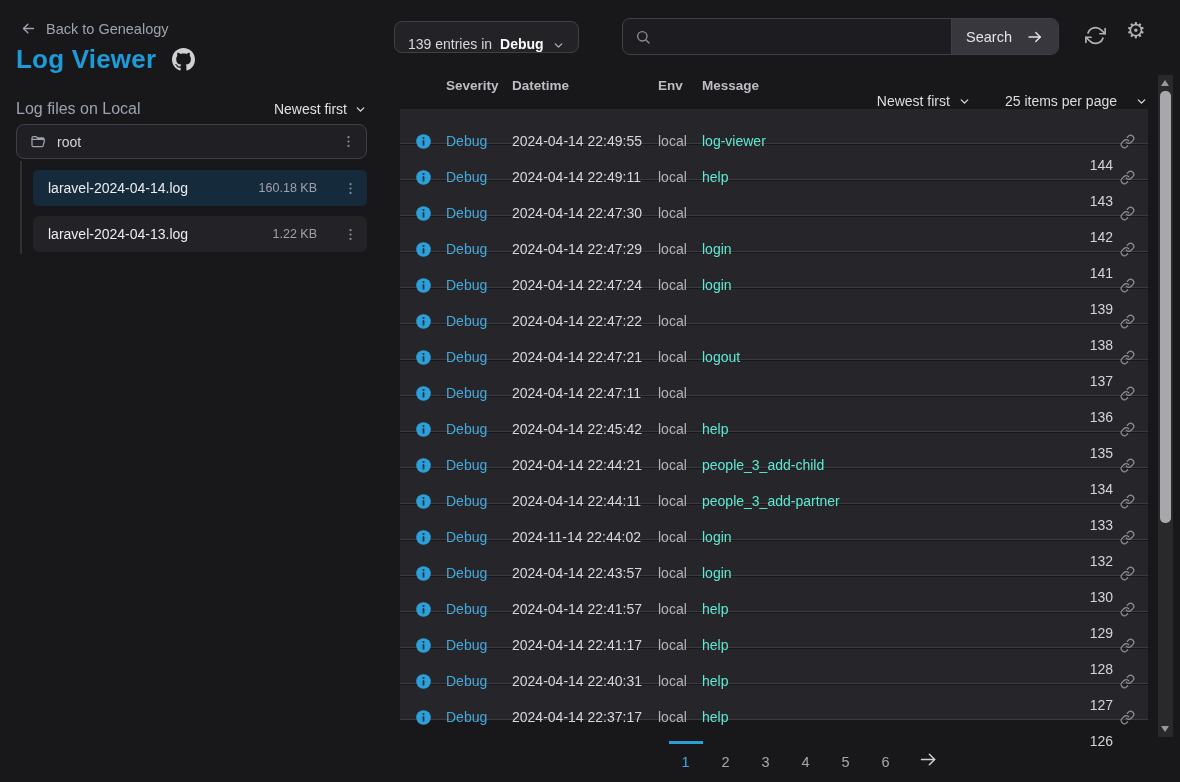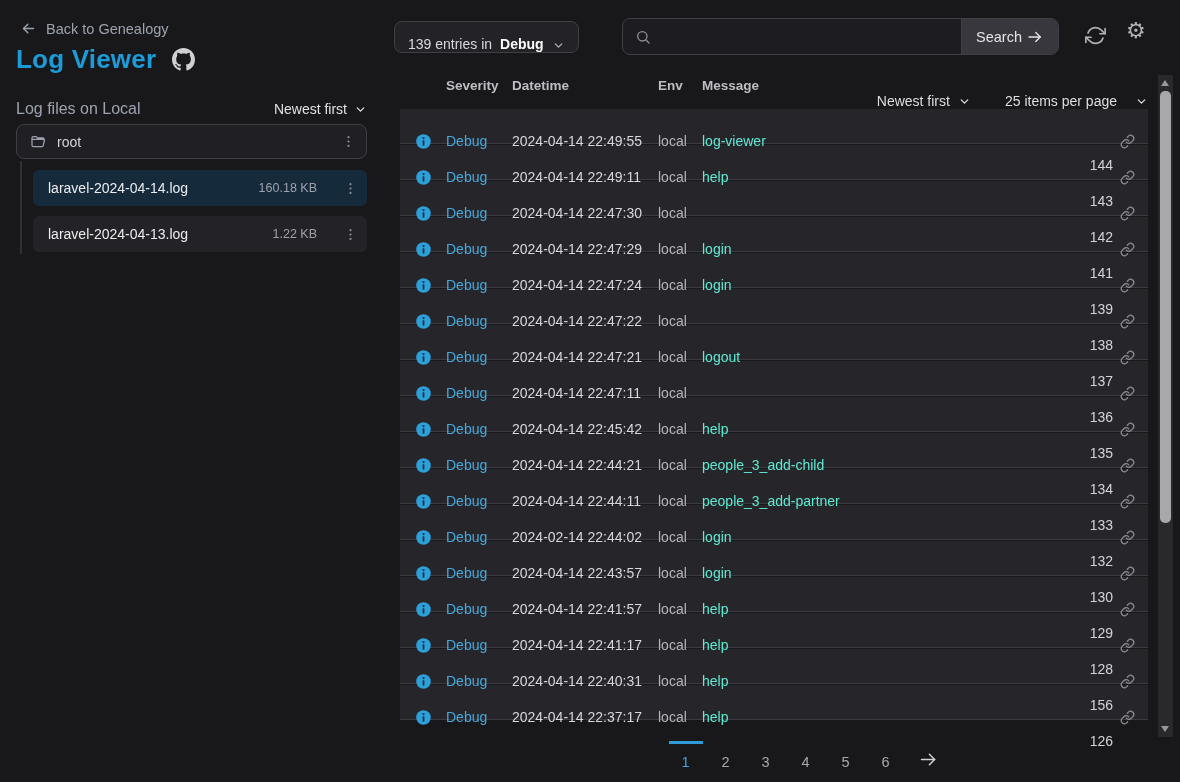--- a/index.html
+++ b/index.html
@@ -41,21 +41,21 @@
   .entries-dd { position:absolute; left:394px; top:21px; height:32px;
                 border:1px solid #3f3f46; border-radius:8px; background:#232327;
                 display:flex; align-items:flex-end; gap:8px; padding:0 13px; cursor:pointer; color:#d9d9dd; }
   .entries-dd b { color:#fafafa; }
 
   .search-group { position:absolute; left:622px; top:18px; width:437px; height:37px;
                   display:flex; border:1px solid #3f3f46; border-radius:8px; overflow:hidden; background:#1d1d21; }
   .search-field { flex:1 1 auto; display:flex; align-items:center; gap:8px; padding:0 12px; }
   .search-field input { flex:1; background:transparent; border:none; outline:none; color:#e4e4e7;
                         font-family:"Liberation Sans",sans-serif; font-size:14px; }
-  .search-btn { flex:0 0 auto; display:flex; align-items:center; gap:4px; padding:0 14px;
+  .search-btn { flex:0 0 auto; display:flex; align-items:center; gap:14px; padding:0 14px;
                 background:#37373d; border:none; border-left:1px solid #3f3f46; color:#e4e4e7;
                 font-family:"Liberation Sans",sans-serif; font-size:14.5px; cursor:pointer; }
   .icon-btn { position:absolute; background:none; border:none; color:#b0b0b6; cursor:pointer; }
   .icon-btn.refresh { left:1085px; top:25px; }
   .icon-btn.gear { left:1126px; top:20px; font-family:"DejaVu Sans",sans-serif; font-size:22px; line-height:1; }
 
   
   .log-table { position:absolute; left:400px; top:78px; width:748px; }
   .thead { display:grid; grid-template-columns:46px 66px 146px 44px 1fr 60px 28px;
            align-items:center; height:26px; color:#bdbdc3; font-weight:bold; font-size:13.5px; }
@@ -465,21 +465,21 @@
         </div>
         <div class="trow">
           <span class="cell-icon">
             <svg width="17" height="17" viewBox="0 0 20 20">
               <circle cx="10" cy="10" r="8.6" fill="#2d9fd9"></circle>
               <circle cx="10" cy="6" r="1.35" fill="#15394e"></circle>
               <rect x="8.9" y="8.3" width="2.2" height="6.6" rx="1.1" fill="#15394e"></rect>
             </svg>
           </span>
           <span class="sev">Debug</span>
-          <span class="dt">2024-02-14 22:44:02</span>
+          <span class="dt">2024-11-14 22:44:02</span>
           <span class="env">local</span>
           <span class="msg">login</span>
           <span class="idx">132</span>
           <span class="lnk">
             <svg width="15" height="15" viewBox="0 0 24 24" fill="none" stroke="currentColor" stroke-width="2" stroke-linecap="round" stroke-linejoin="round">
               <path d="M10 13a5 5 0 0 0 7.54.54l3-3a5 5 0 0 0-7.07-7.07l-1.72 1.71"></path>
               <path d="M14 11a5 5 0 0 0-7.54-.54l-3 3a5 5 0 0 0 7.07 7.07l1.71-1.71"></path>
             </svg>
           </span>
         </div>
@@ -548,21 +548,21 @@
             <svg width="17" height="17" viewBox="0 0 20 20">
               <circle cx="10" cy="10" r="8.6" fill="#2d9fd9"></circle>
               <circle cx="10" cy="6" r="1.35" fill="#15394e"></circle>
               <rect x="8.9" y="8.3" width="2.2" height="6.6" rx="1.1" fill="#15394e"></rect>
             </svg>
           </span>
           <span class="sev">Debug</span>
           <span class="dt">2024-04-14 22:40:31</span>
           <span class="env">local</span>
           <span class="msg">help</span>
-          <span class="idx">156</span>
+          <span class="idx">127</span>
           <span class="lnk">
             <svg width="15" height="15" viewBox="0 0 24 24" fill="none" stroke="currentColor" stroke-width="2" stroke-linecap="round" stroke-linejoin="round">
               <path d="M10 13a5 5 0 0 0 7.54.54l3-3a5 5 0 0 0-7.07-7.07l-1.72 1.71"></path>
               <path d="M14 11a5 5 0 0 0-7.54-.54l-3 3a5 5 0 0 0 7.07 7.07l1.71-1.71"></path>
             </svg>
           </span>
         </div>
         <div class="trow">
           <span class="cell-icon">
             <svg width="17" height="17" viewBox="0 0 20 20">

